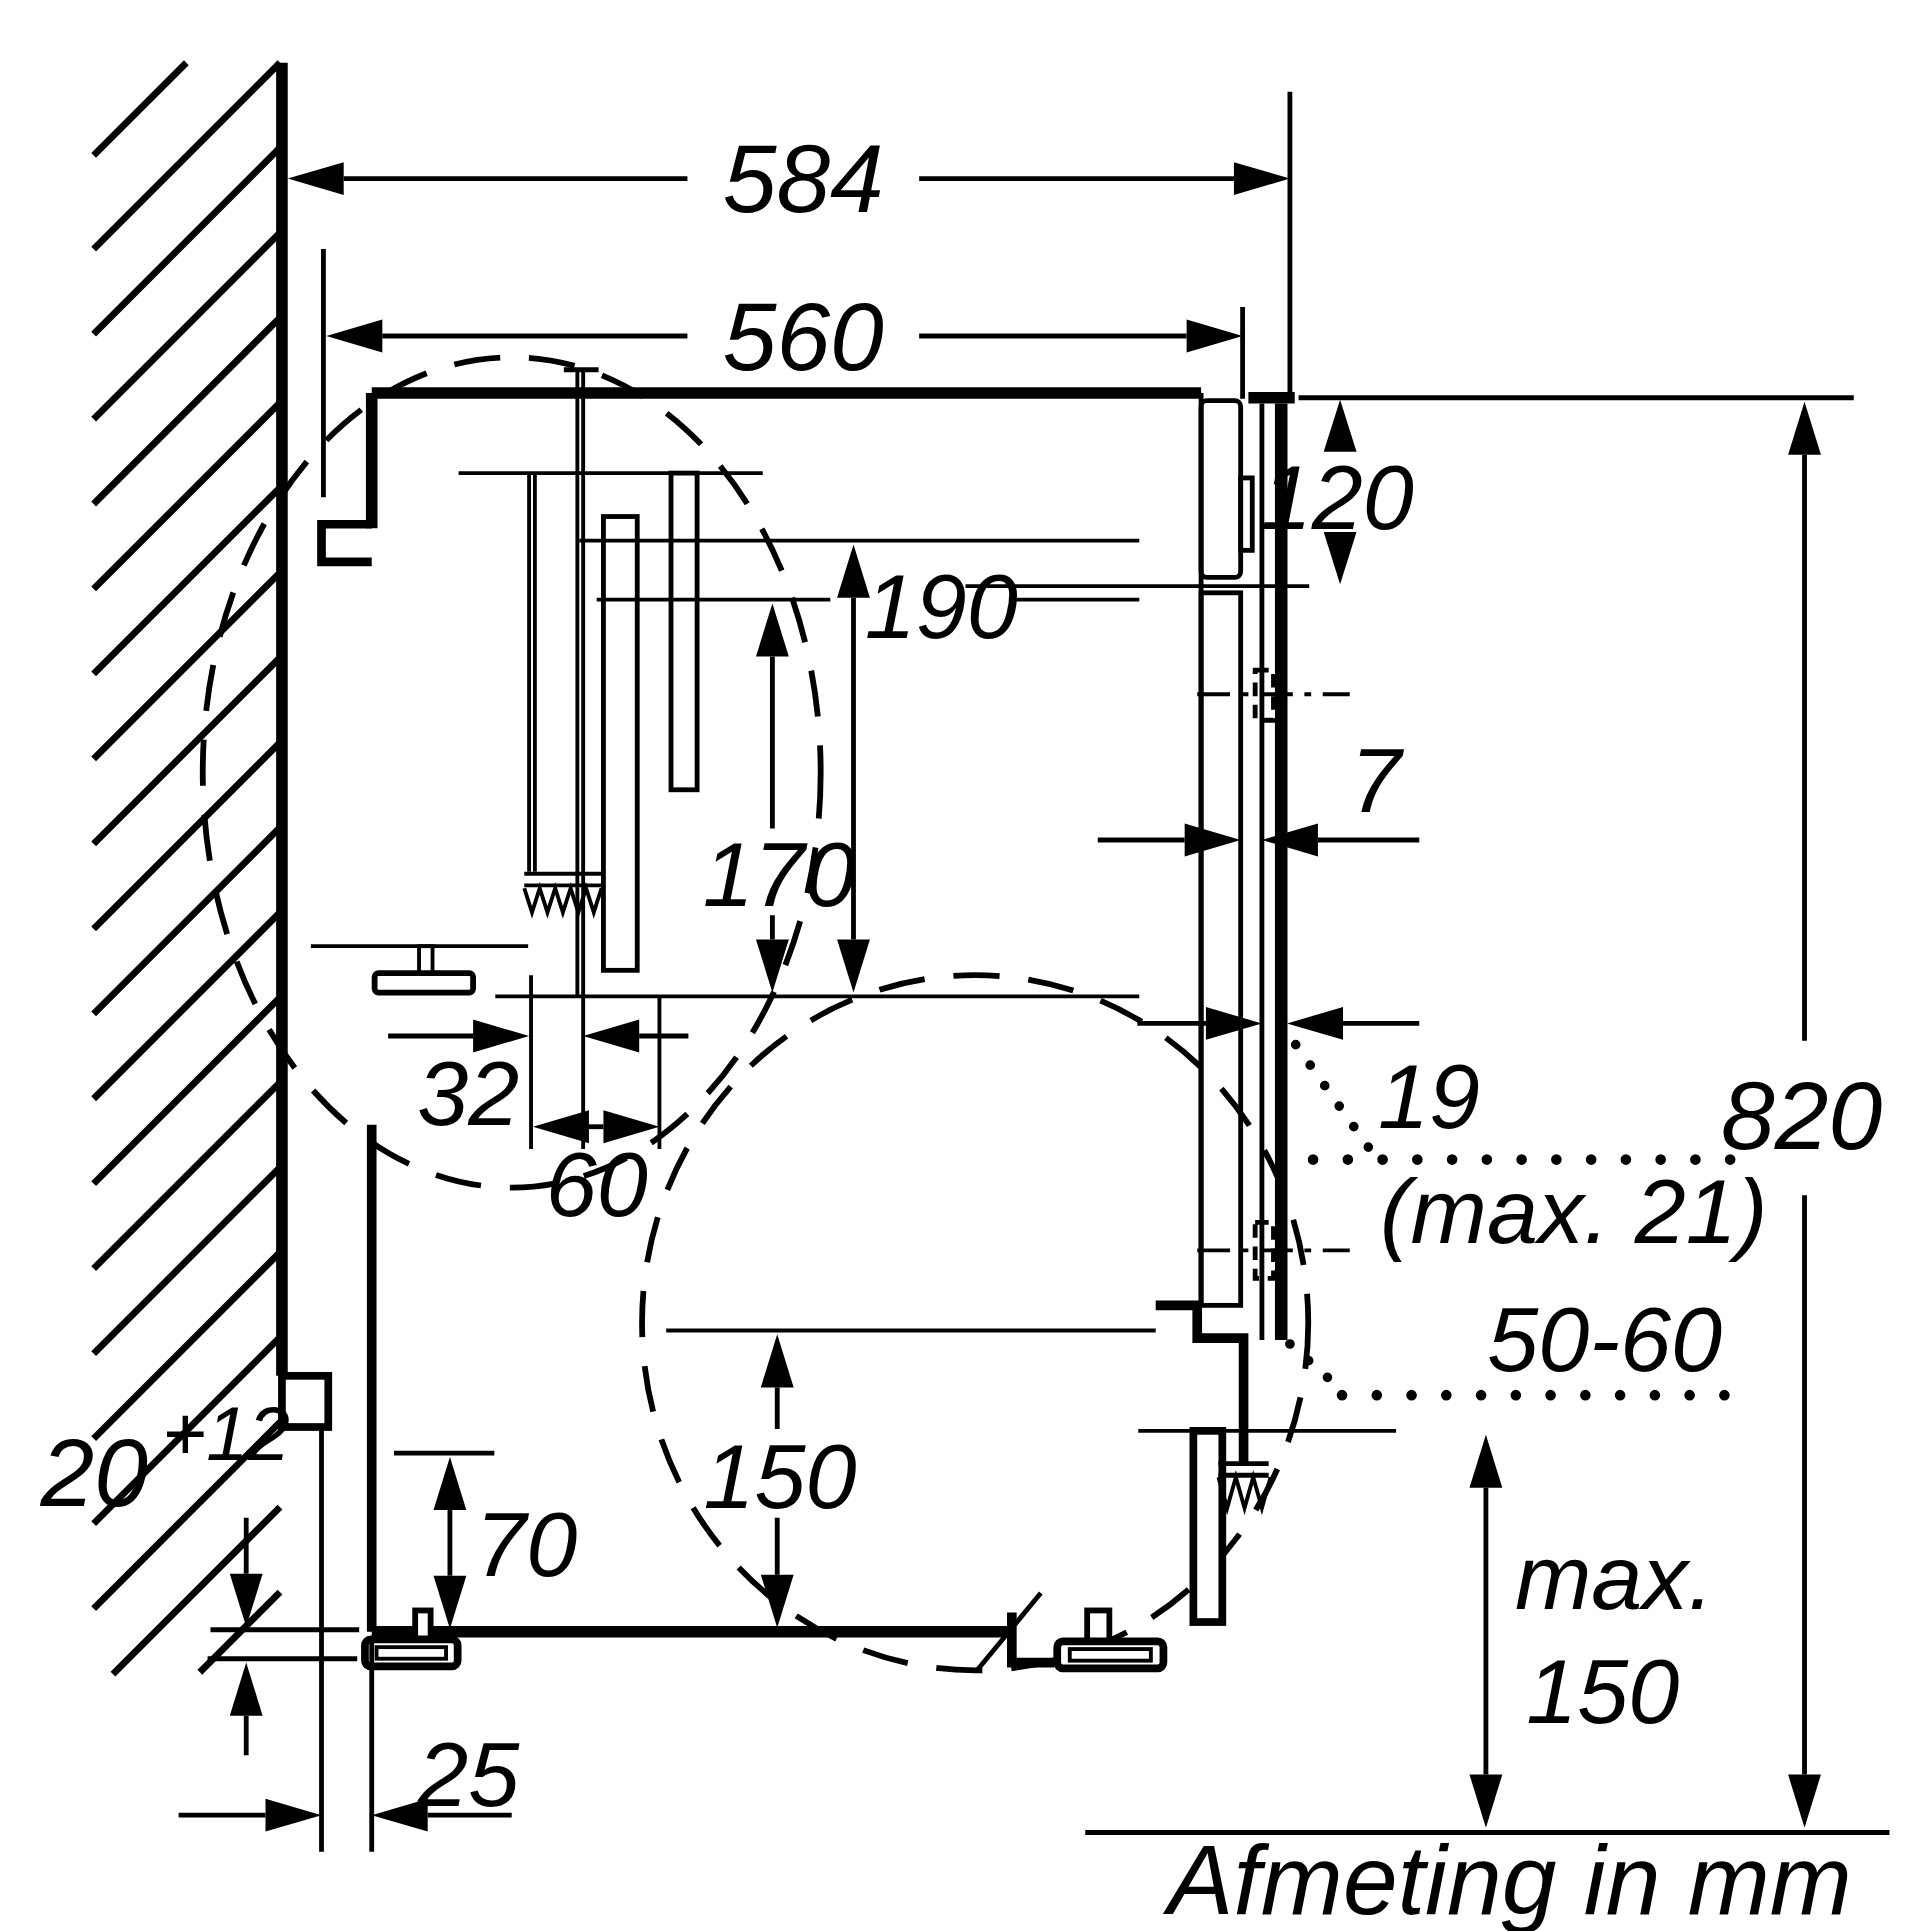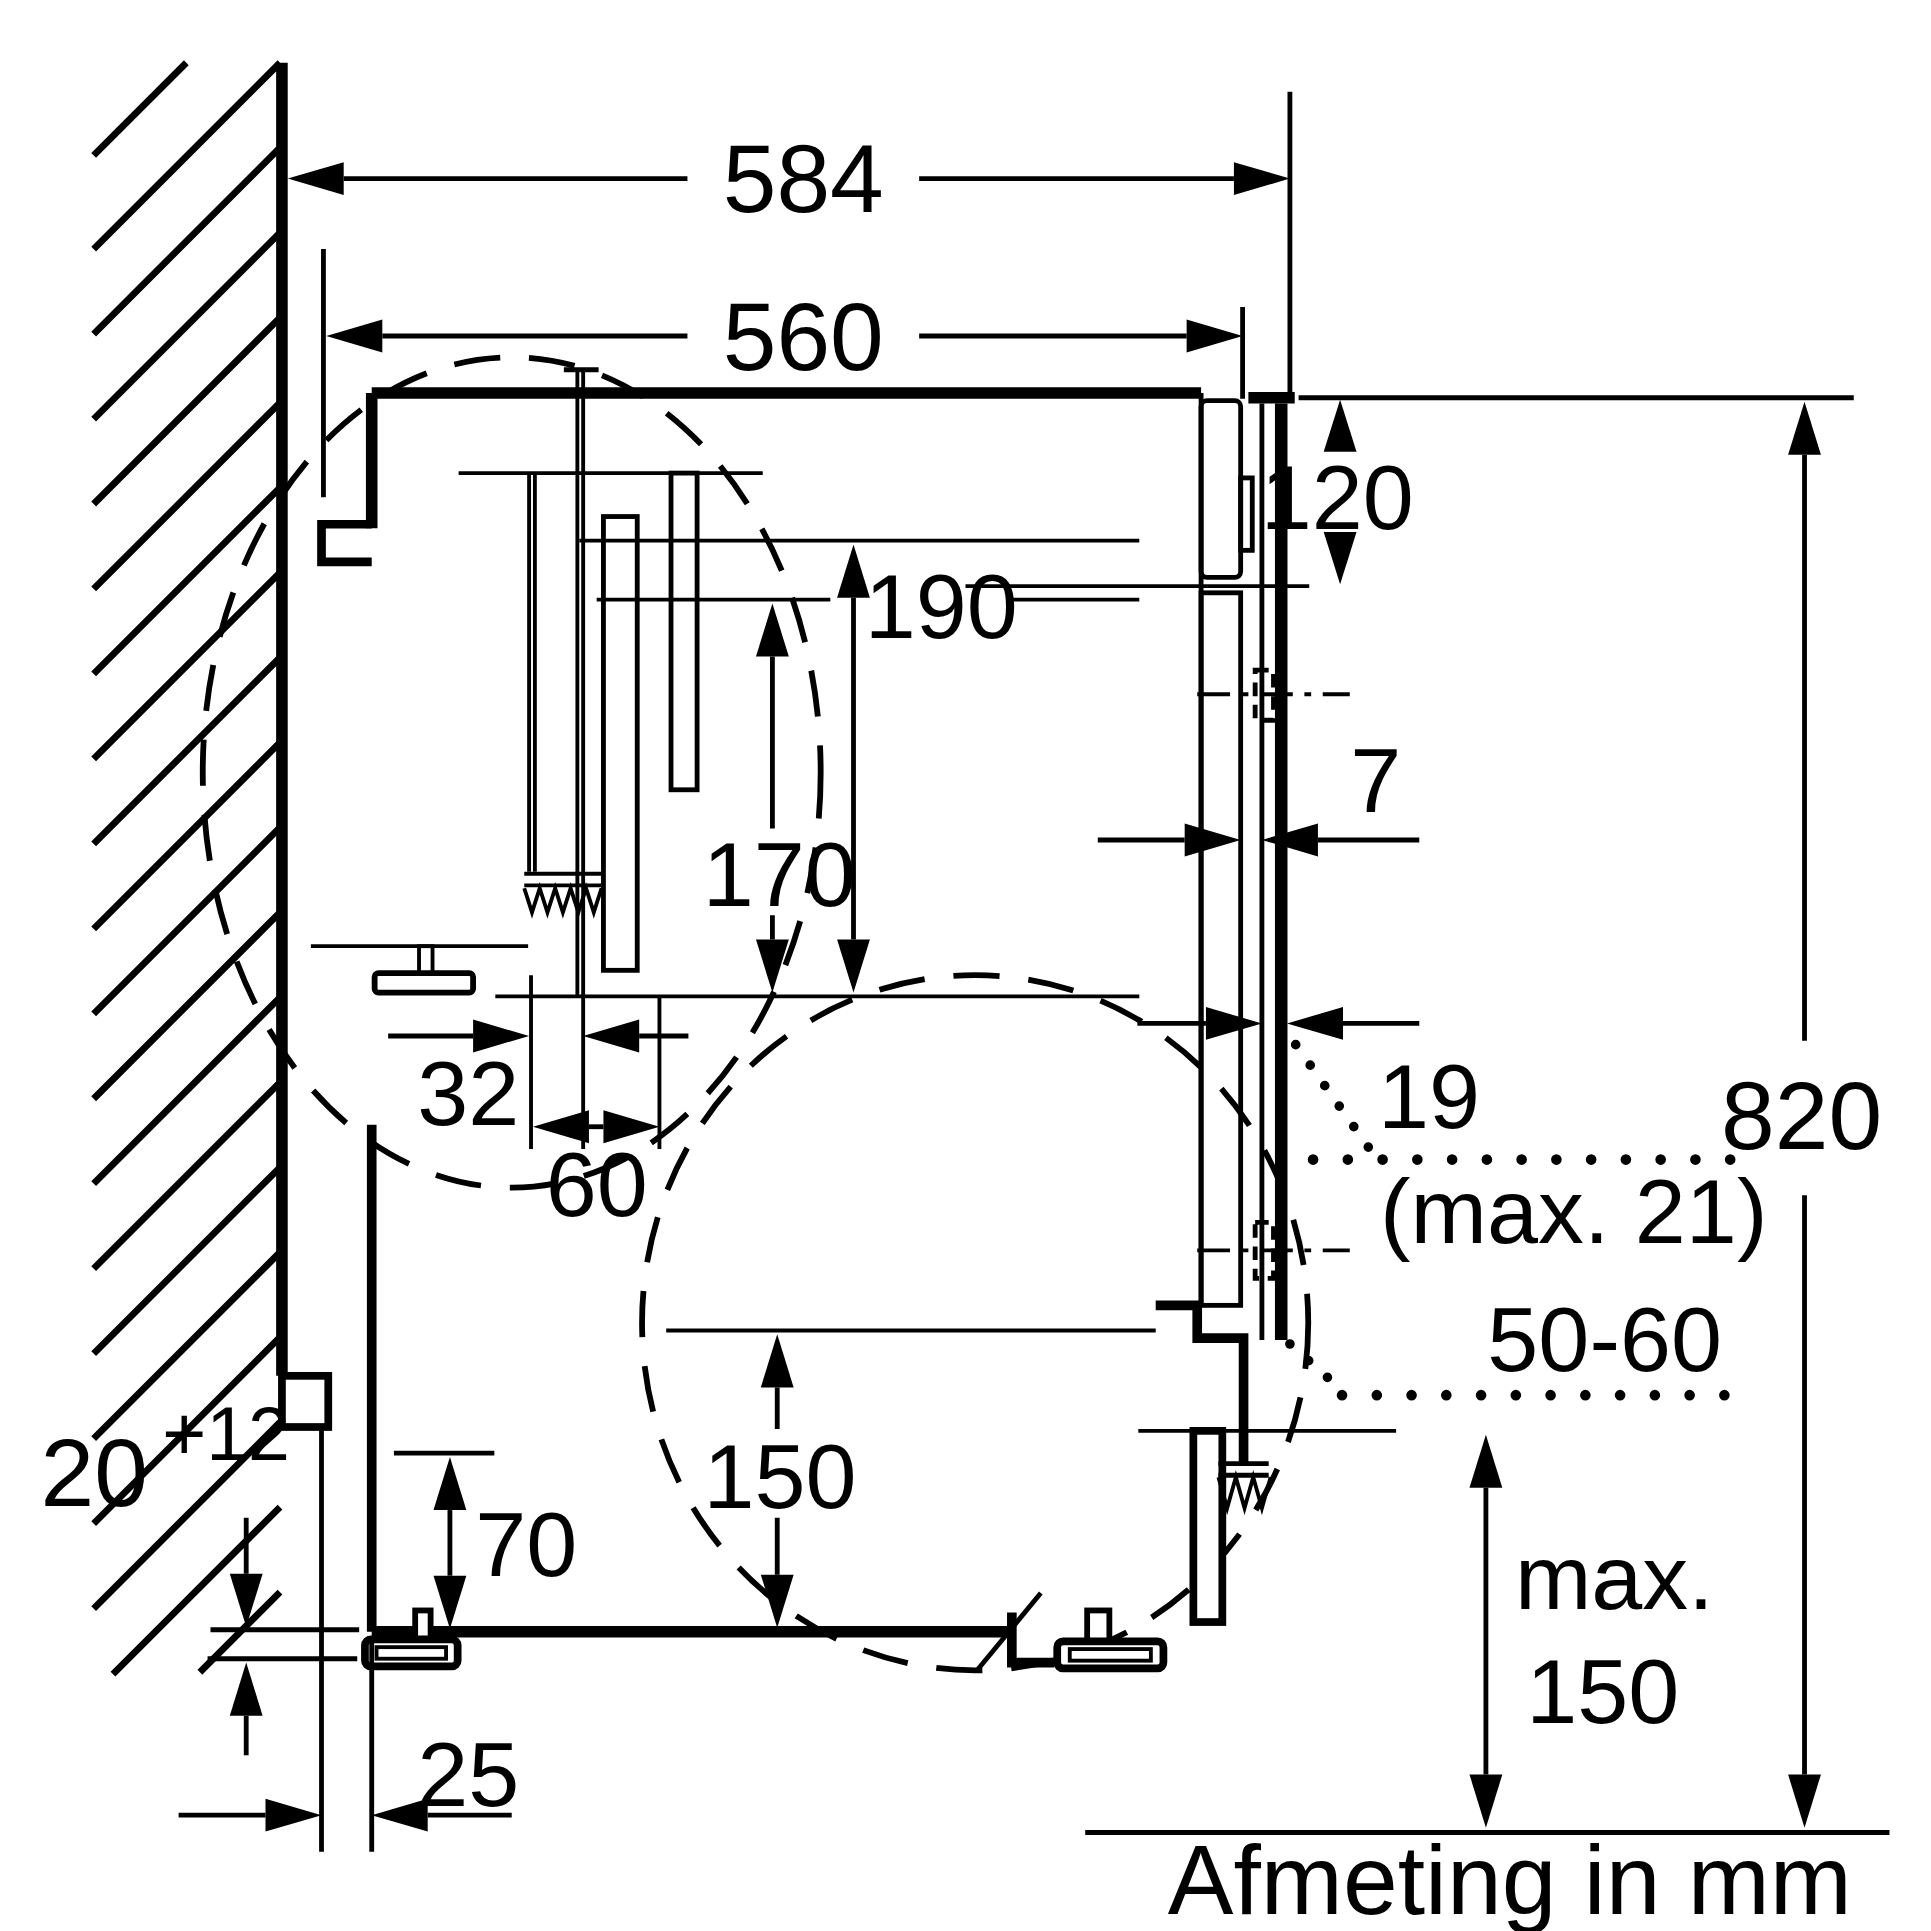--- a/index.html
+++ b/index.html
@@ -1,16 +1,16 @@
 <!DOCTYPE html>
 <html><head>
 <meta charset="utf-8">
 <style>
   html,body{margin:0;padding:0;background:#ffffff;}
-  .stage{width:1931px;height:1931px;background:#fff;position:relative;font-family:"Liberation Sans",sans-serif;}
+  .stage{width:1931px;height:1931px;background:#fff;position:relative;font-family:"Liberation Sans",sans-serif;font-style:italic;}
   svg{display:block;}
   svg text{fill:#000;font-family:"Liberation Sans","DejaVu Sans",sans-serif;}
   .ln{stroke:#000;fill:none;}
   .fill{fill:#000;stroke:none;}
   .wt{fill:#fff;stroke:#000;}
 </style>
 </head>
 <body>
 
 <div class="stage">

